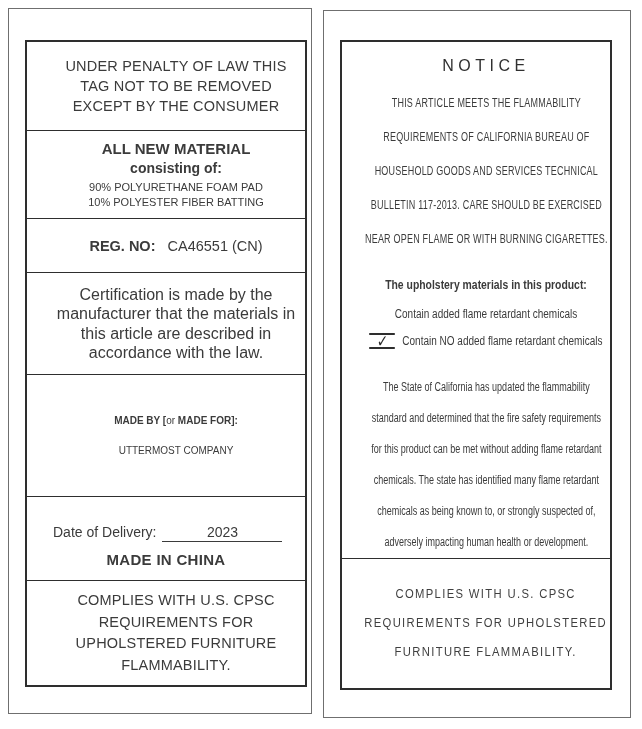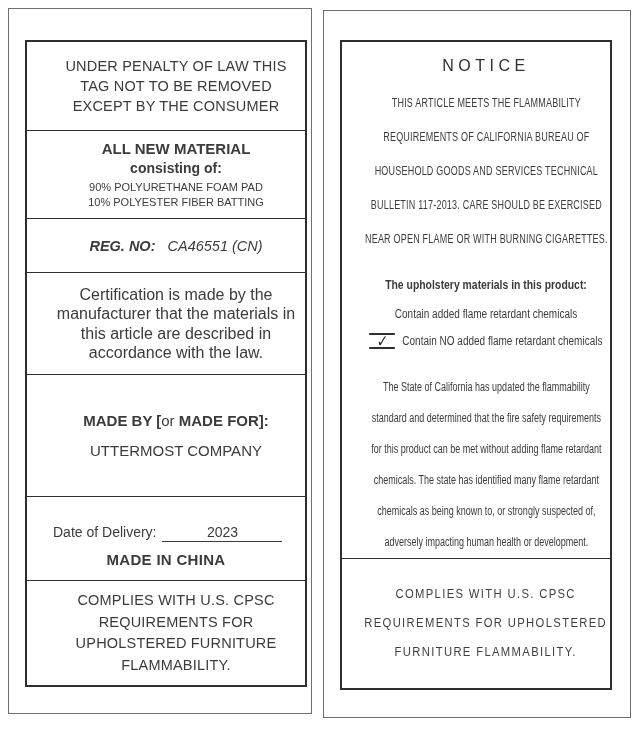--- a/index.html
+++ b/index.html
@@ -34,24 +34,24 @@
   .sec:last-child { border-bottom: none; flex: 1; }
 
   .lines { white-space: pre-line; }
 
   
   .sec-penalty   { height: 89px; font-size: 14.5px; line-height: 20px; letter-spacing: 0.2px; }
   .sec-material  { height: 88px; }
   .material-title    { font-weight: bold; font-size: 15px; line-height: 20px; text-align: center; }
   .material-subtitle { font-weight: bold; font-size: 14px; line-height: 19px; }
   .material-comps    { font-size: 11px; line-height: 15px; margin-top: 2px; }
-  .sec-reg       { height: 54px; flex-direction: row; gap: 12px; font-size: 14.5px; font-style: italic; }
+  .sec-reg       { height: 54px; flex-direction: row; gap: 12px; font-size: 14.5px; }
   .reg-label     { font-weight: bold; }
   .sec-cert      { height: 102px; font-size: 16px; line-height: 19.5px; }
-  .sec-madeby    { height: 122px; font-size: 15px; line-height: 30px; }
+  .sec-madeby    { height: 122px; font-size: 10px; line-height: 30px; }
   .madeby-label  { font-weight: bold; }
   .madeby-or     { font-weight: normal; }
   .sec-delivery  { height: 84px; align-items: stretch; text-align: left; padding: 14px 0 0 26px; }
   .delivery-row  { font-size: 14px; }
   .delivery-line {
     display: inline-block; width: 120px; text-align: center;
     border-bottom: 1.8px solid #3b3b3b; margin-left: 6px; padding-bottom: 1px;
   }
   .made-in { font-weight: bold; font-size: 15px; text-align: center; margin: 9px 26px 0 0; letter-spacing: 0.3px; }
   .sec-cpsc-left { font-size: 14.5px; line-height: 21.5px; letter-spacing: 0.2px; }

